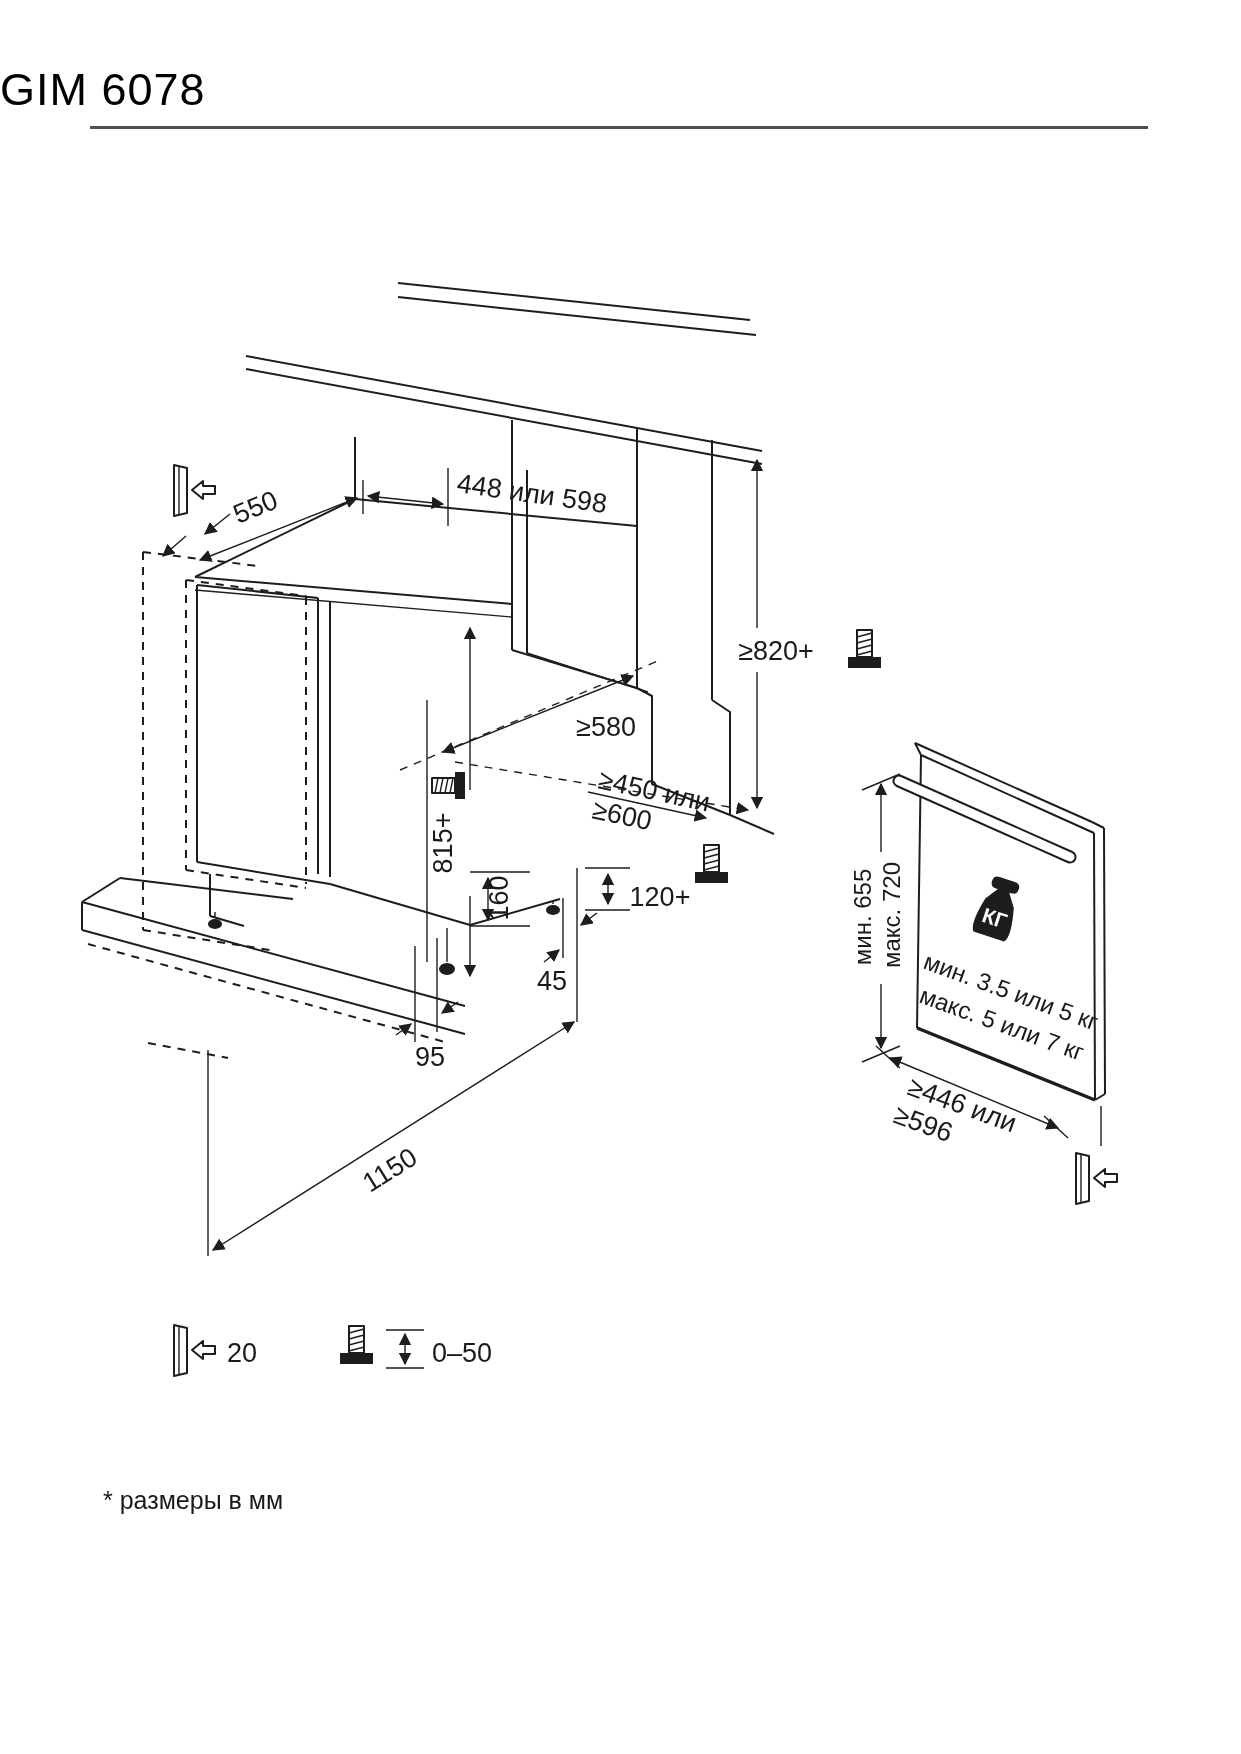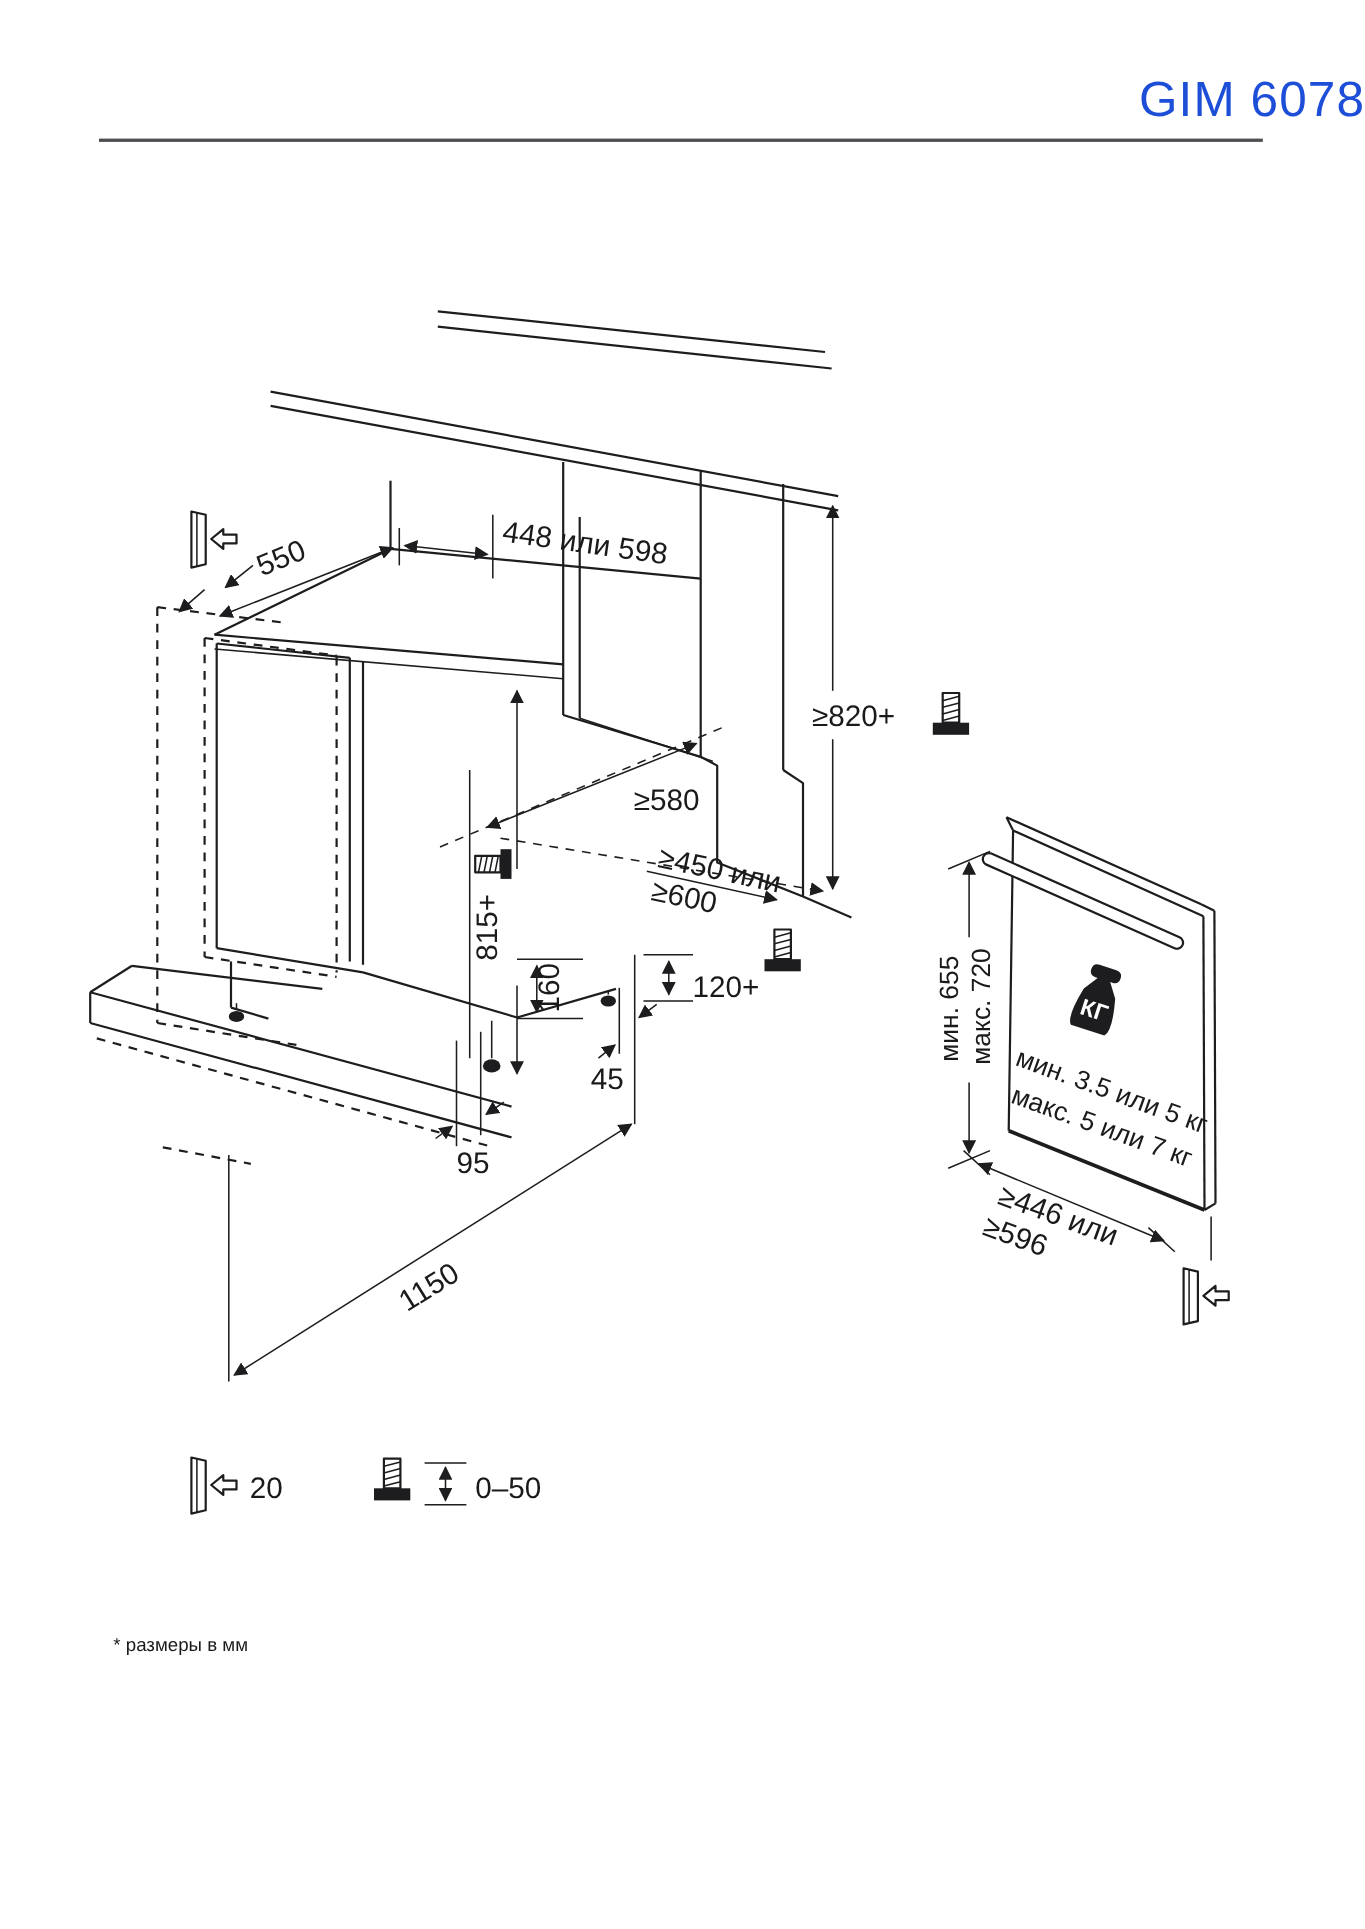--- a/index.html
+++ b/index.html
@@ -1,20 +1,20 @@
 <!DOCTYPE html>
 <html><head>
 <meta charset="utf-8">
 <style>
   html,body{margin:0;padding:0;background:#ffffff;}
   body{width:1241px;height:1754px;position:relative;font-family:"Liberation Sans",sans-serif;}
-  .page-title{position:absolute;left:0;right:0;top:64px;text-align:right;
-    font-size:45px;font-weight:400;color:#1d4ed8;letter-spacing:1px;}
+  .page-title{position:absolute;left:0;right:0;top:64px;text-align:left;
+    font-size:45px;font-weight:400;color:#000000;letter-spacing:1px;}
   .title-rule{position:absolute;left:90px;top:126px;width:1058px;height:3px;background:#4e4f52;}
-  .footnote{position:absolute;left:103px;top:1486px;font-size:17px;color:#1a1a1a;}
+  .footnote{position:absolute;left:103px;top:1486px;font-size:25px;color:#1a1a1a;}
   svg{position:absolute;left:0;top:0;}
   .ln{stroke:#1d1d1f;stroke-width:2;fill:none;stroke-linejoin:round;}
   .thin{stroke-width:1.4;}
   .thick{stroke-width:3.4;}
   .dash{stroke-dasharray:8 7;}
   .dim{fill:#1a1a1a;font-size:27px;font-family:"Liberation Sans",sans-serif;}
   .dim-sm{fill:#1a1a1a;font-size:24px;font-family:"Liberation Sans",sans-serif;}
   .kgtxt{fill:#ffffff;font-size:21px;font-weight:bold;font-family:"Liberation Sans",sans-serif;}
   .mid{text-anchor:middle;}
 </style>

